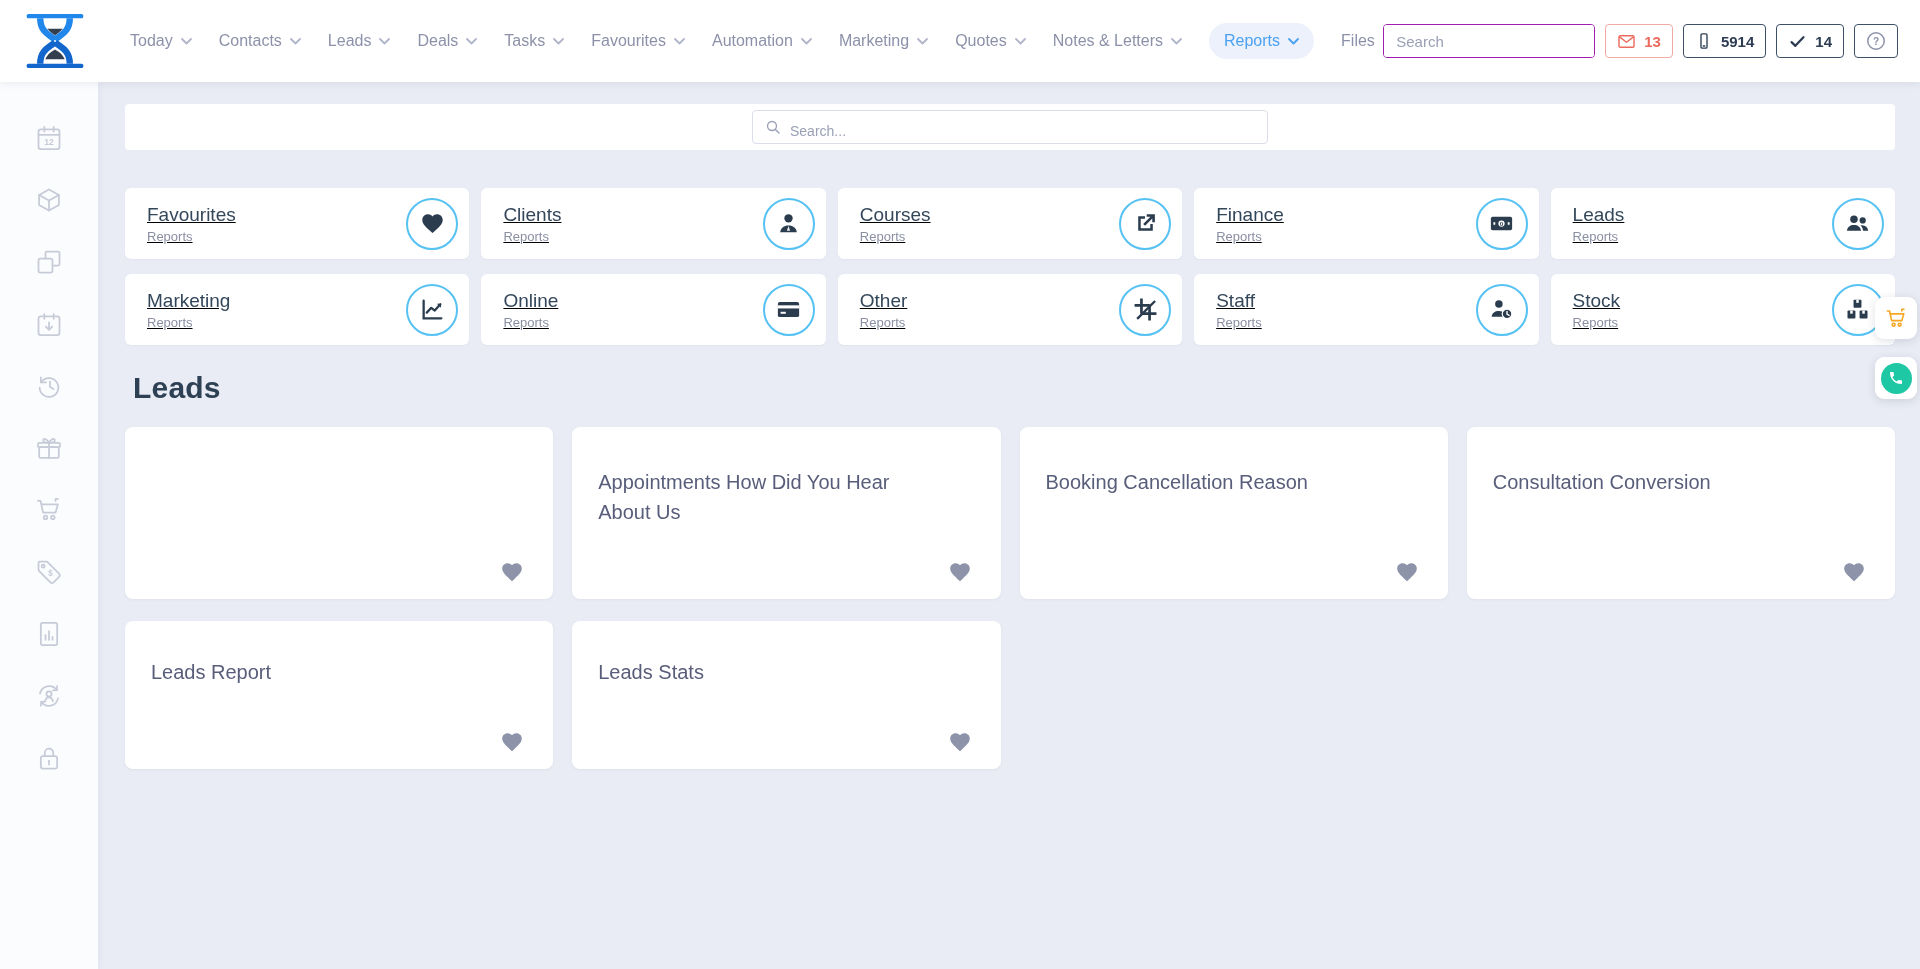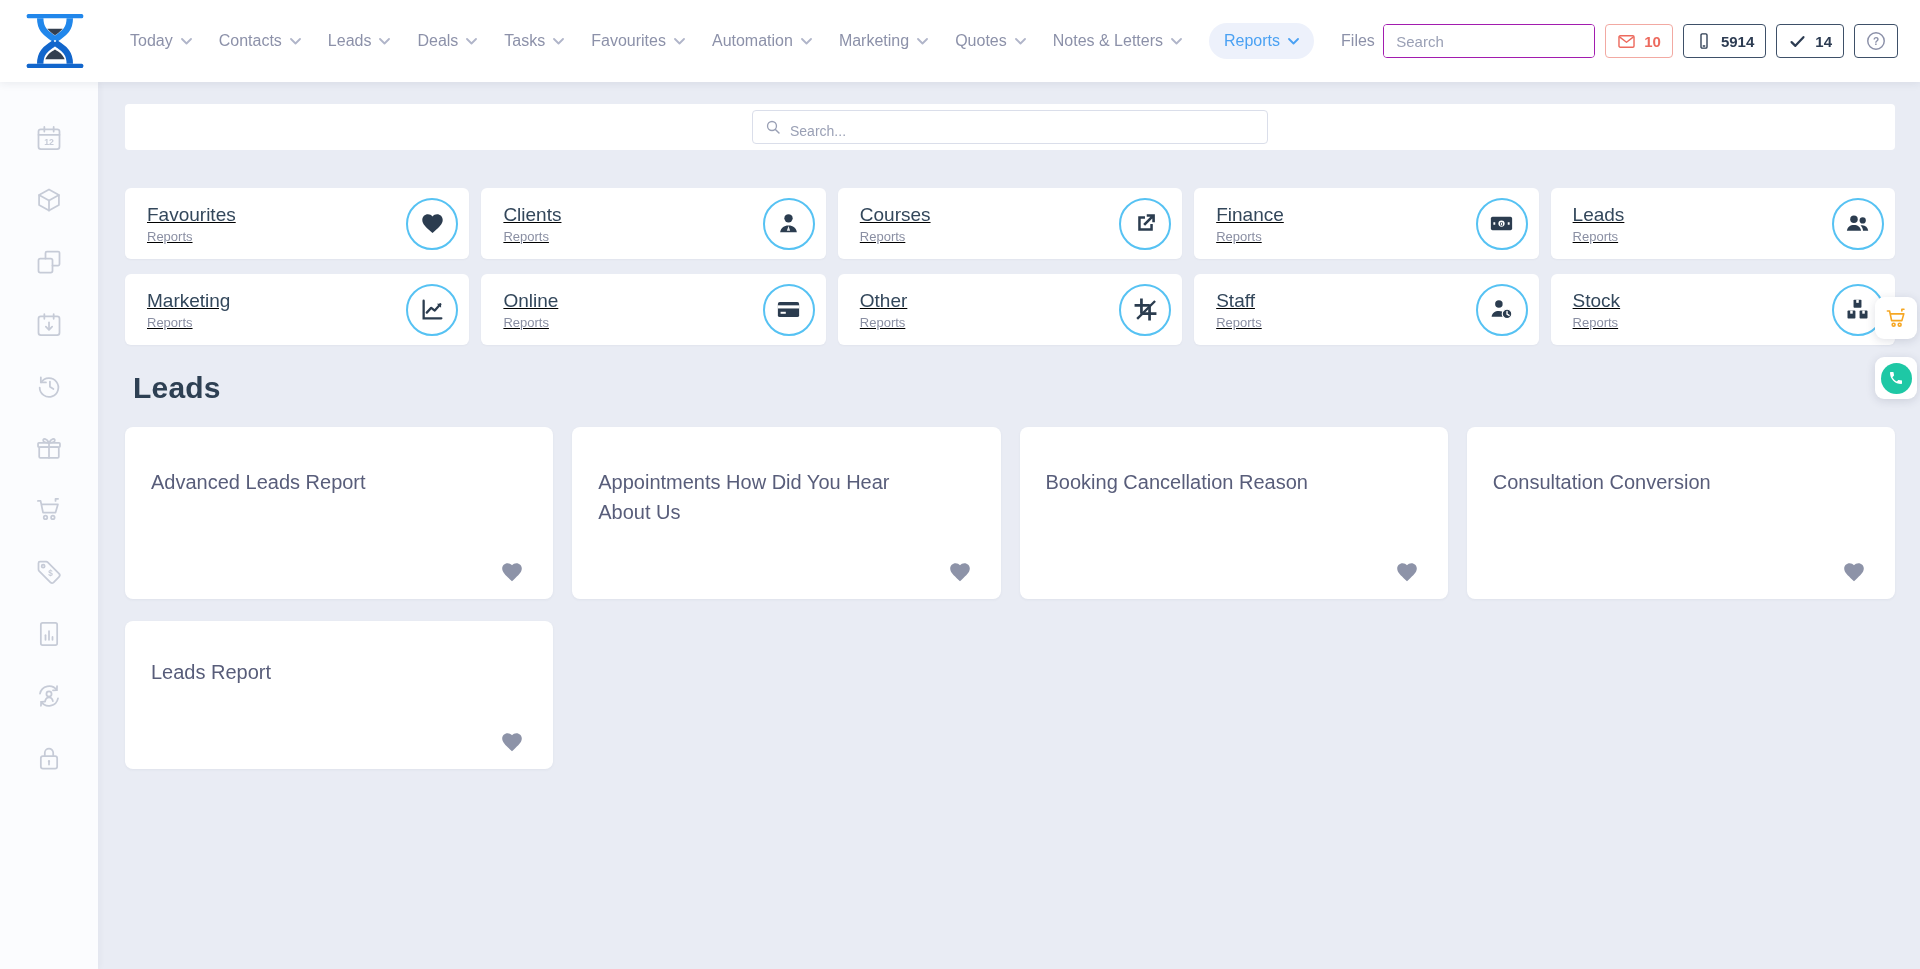--- a/index.html
+++ b/index.html
@@ -353,21 +353,21 @@
   <div class="nav-right">
     <div class="nav-search">
       <input type="text" placeholder="Search" style="">
 
     </div>
 
     <div class="badge mail">
       <svg width="19" height="19" style="color:#ed6a5e">
           <use href="#sym-envelope"></use>
         </svg>
-      <span>10</span>
+      <span>13</span>
     </div>
 
     <div class="badge">
       <svg width="18" height="18" style="color:#2d3c52">
           <use href="#sym-mobile"></use>
         </svg>
       <span>5914</span>
     </div>
 
     <div class="badge">
@@ -583,21 +583,20 @@
             <use href="#sym-cubes"></use>
           </svg>
     </div>
   </div>
 </div>
 
   <h1 class="section-title">Leads</h1>
 
   <div class="report-grid">
   <div class="report-card">
-    <div class="report-title">Advanced Leads Report</div>
     <svg class="heart-btn" viewBox="0 0 24 24">
           <use href="#sym-heart"></use>
         </svg>
   </div>
 
   <div class="report-card">
     <div class="report-title">Appointments How Did You Hear About Us</div>
     <svg class="heart-btn" viewBox="0 0 24 24">
           <use href="#sym-heart"></use>
         </svg>
@@ -617,20 +616,26 @@
         </svg>
   </div>
 
   <div class="report-card">
     <div class="report-title">Leads Report</div>
     <svg class="heart-btn" viewBox="0 0 24 24">
           <use href="#sym-heart"></use>
         </svg>
   </div>
 
+  <div class="report-card">
+    <div class="report-title">Leads Stats</div>
+    <svg class="heart-btn" viewBox="0 0 24 24">
+          <use href="#sym-heart"></use>
+        </svg>
+  </div>
 </div>
 </main>
 
 <div class="float-btn float-cart">
   <svg width="23" height="23" style="stroke:#f6a723; fill:none; stroke-width:1.7; stroke-linecap:round; stroke-linejoin:round">
       <use href="#sym-cart"></use>
     </svg>
 </div>
 <div class="float-btn float-phone">
   <div class="phone-circle">

